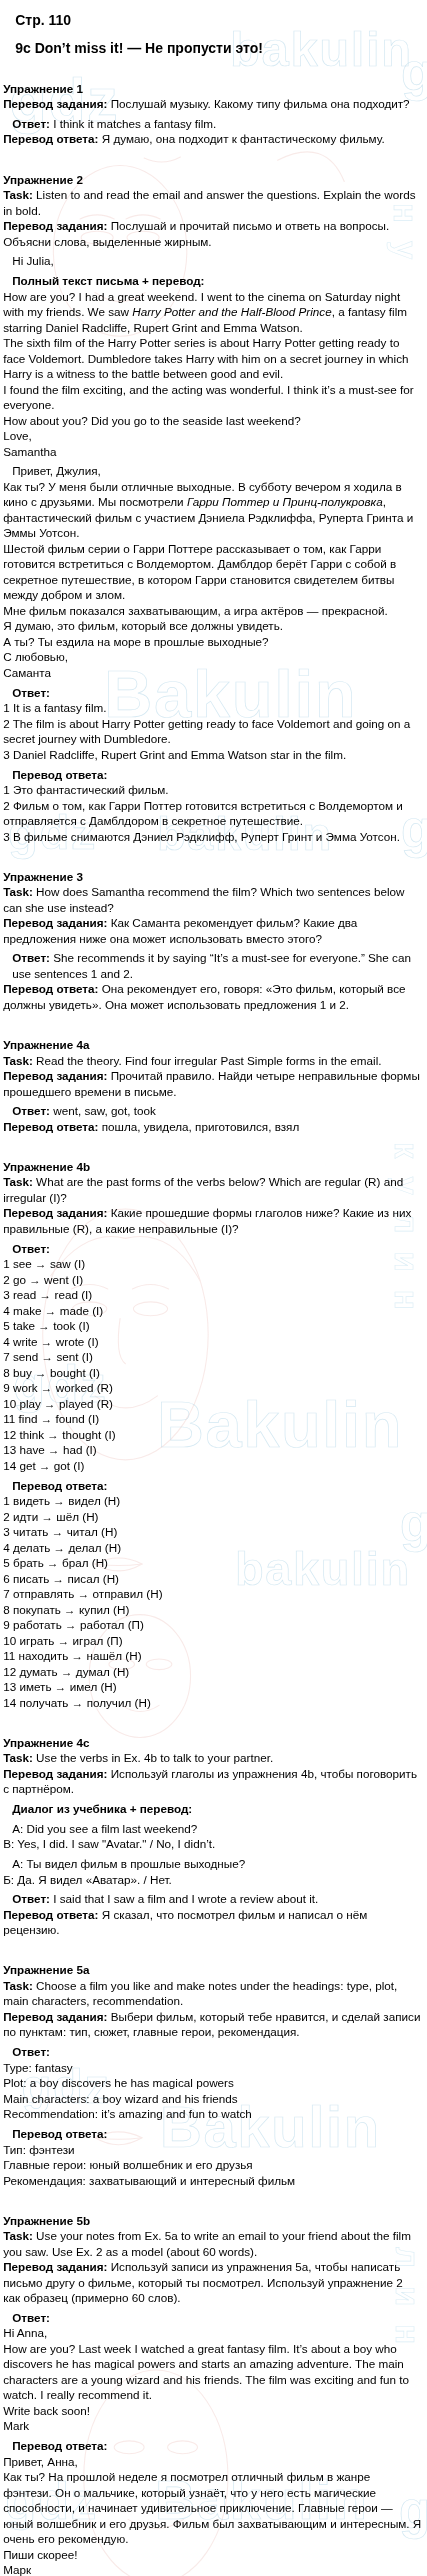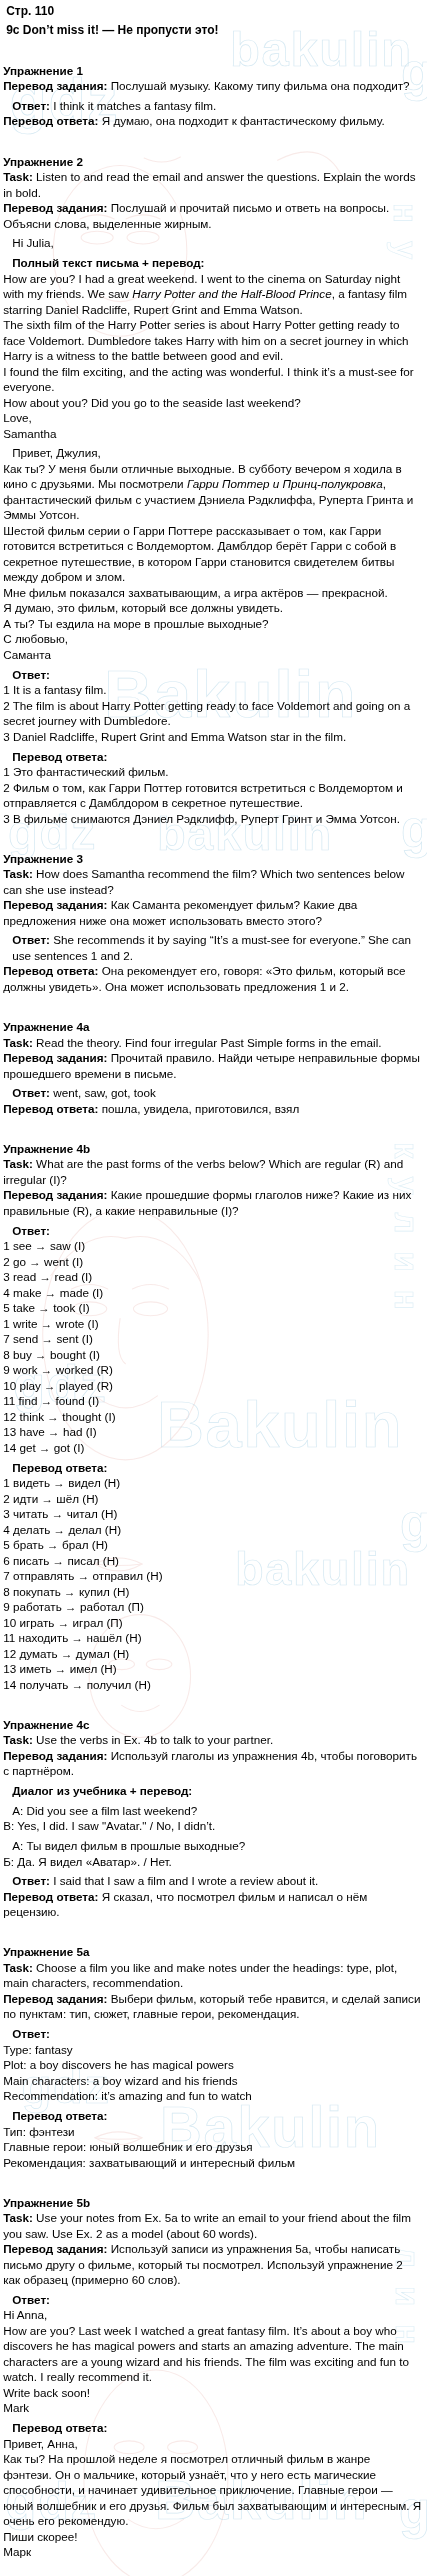--- a/index.html
+++ b/index.html
@@ -55,21 +55,21 @@
   .s1  { left: 397px; top: 203px;  }
   .s2  { left: 398px; top: 1142px; }
   .s3  { left: 399px; top: 2247px; }
 
   .content {
     position: relative;
     z-index: 1;
     padding: 1.1px 5.3px 16px 3.2px;
     box-sizing: border-box;
   }
-  .page-label, .lesson-title { font-weight: bold; margin: 3px; font-size: 12px; }
+  .page-label, .lesson-title { font-weight: bold; margin: 12px; font-size: 14px; }
   .lesson-title { margin-top: 2.1px; }
   section { margin: 0; }
   h2 {
     font-size: 11.7px;
     font-weight: bold;
     margin: 24.6px 0 0 0;
     line-height: 15.5px;
   }
   p { margin: 0; }
   p.sp { margin-top: 4.3px; margin-left: 9px; }
@@ -196,21 +196,21 @@
       <section>
         <h2>Упражнение 4b</h2>
         <p><span class="b">Task: </span><span>What are the past forms of the verbs below? Which are regular (R) and irregular (I)?</span></p>
         <p><span class="b">Перевод задания: </span><span>Какие прошедшие формы глаголов ниже? Какие из них правильные (R), а какие неправильные (I)?</span></p>
         <p class="sp"><span class="b">Ответ:</span></p>
         <p><span>1 see → saw (I)</span></p>
         <p><span>2 go → went (I)</span></p>
         <p><span>3 read → read (I)</span></p>
         <p><span>4 make → made (I)</span></p>
         <p><span>5 take → took (I)</span></p>
-        <p><span>1 write → wrote (I)</span></p>
+        <p><span>4 write → wrote (I)</span></p>
         <p><span>7 send → sent (I)</span></p>
         <p><span>8 buy → bought (I)</span></p>
         <p><span>9 work → worked (R)</span></p>
         <p><span>10 play → played (R)</span></p>
         <p><span>11 find → found (I)</span></p>
         <p><span>12 think → thought (I)</span></p>
         <p><span>13 have → had (I)</span></p>
         <p><span>14 get → got (I)</span></p>
         <p class="sp"><span class="b">Перевод ответа:</span></p>
         <p><span>1 видеть → видел (Н)</span></p>

